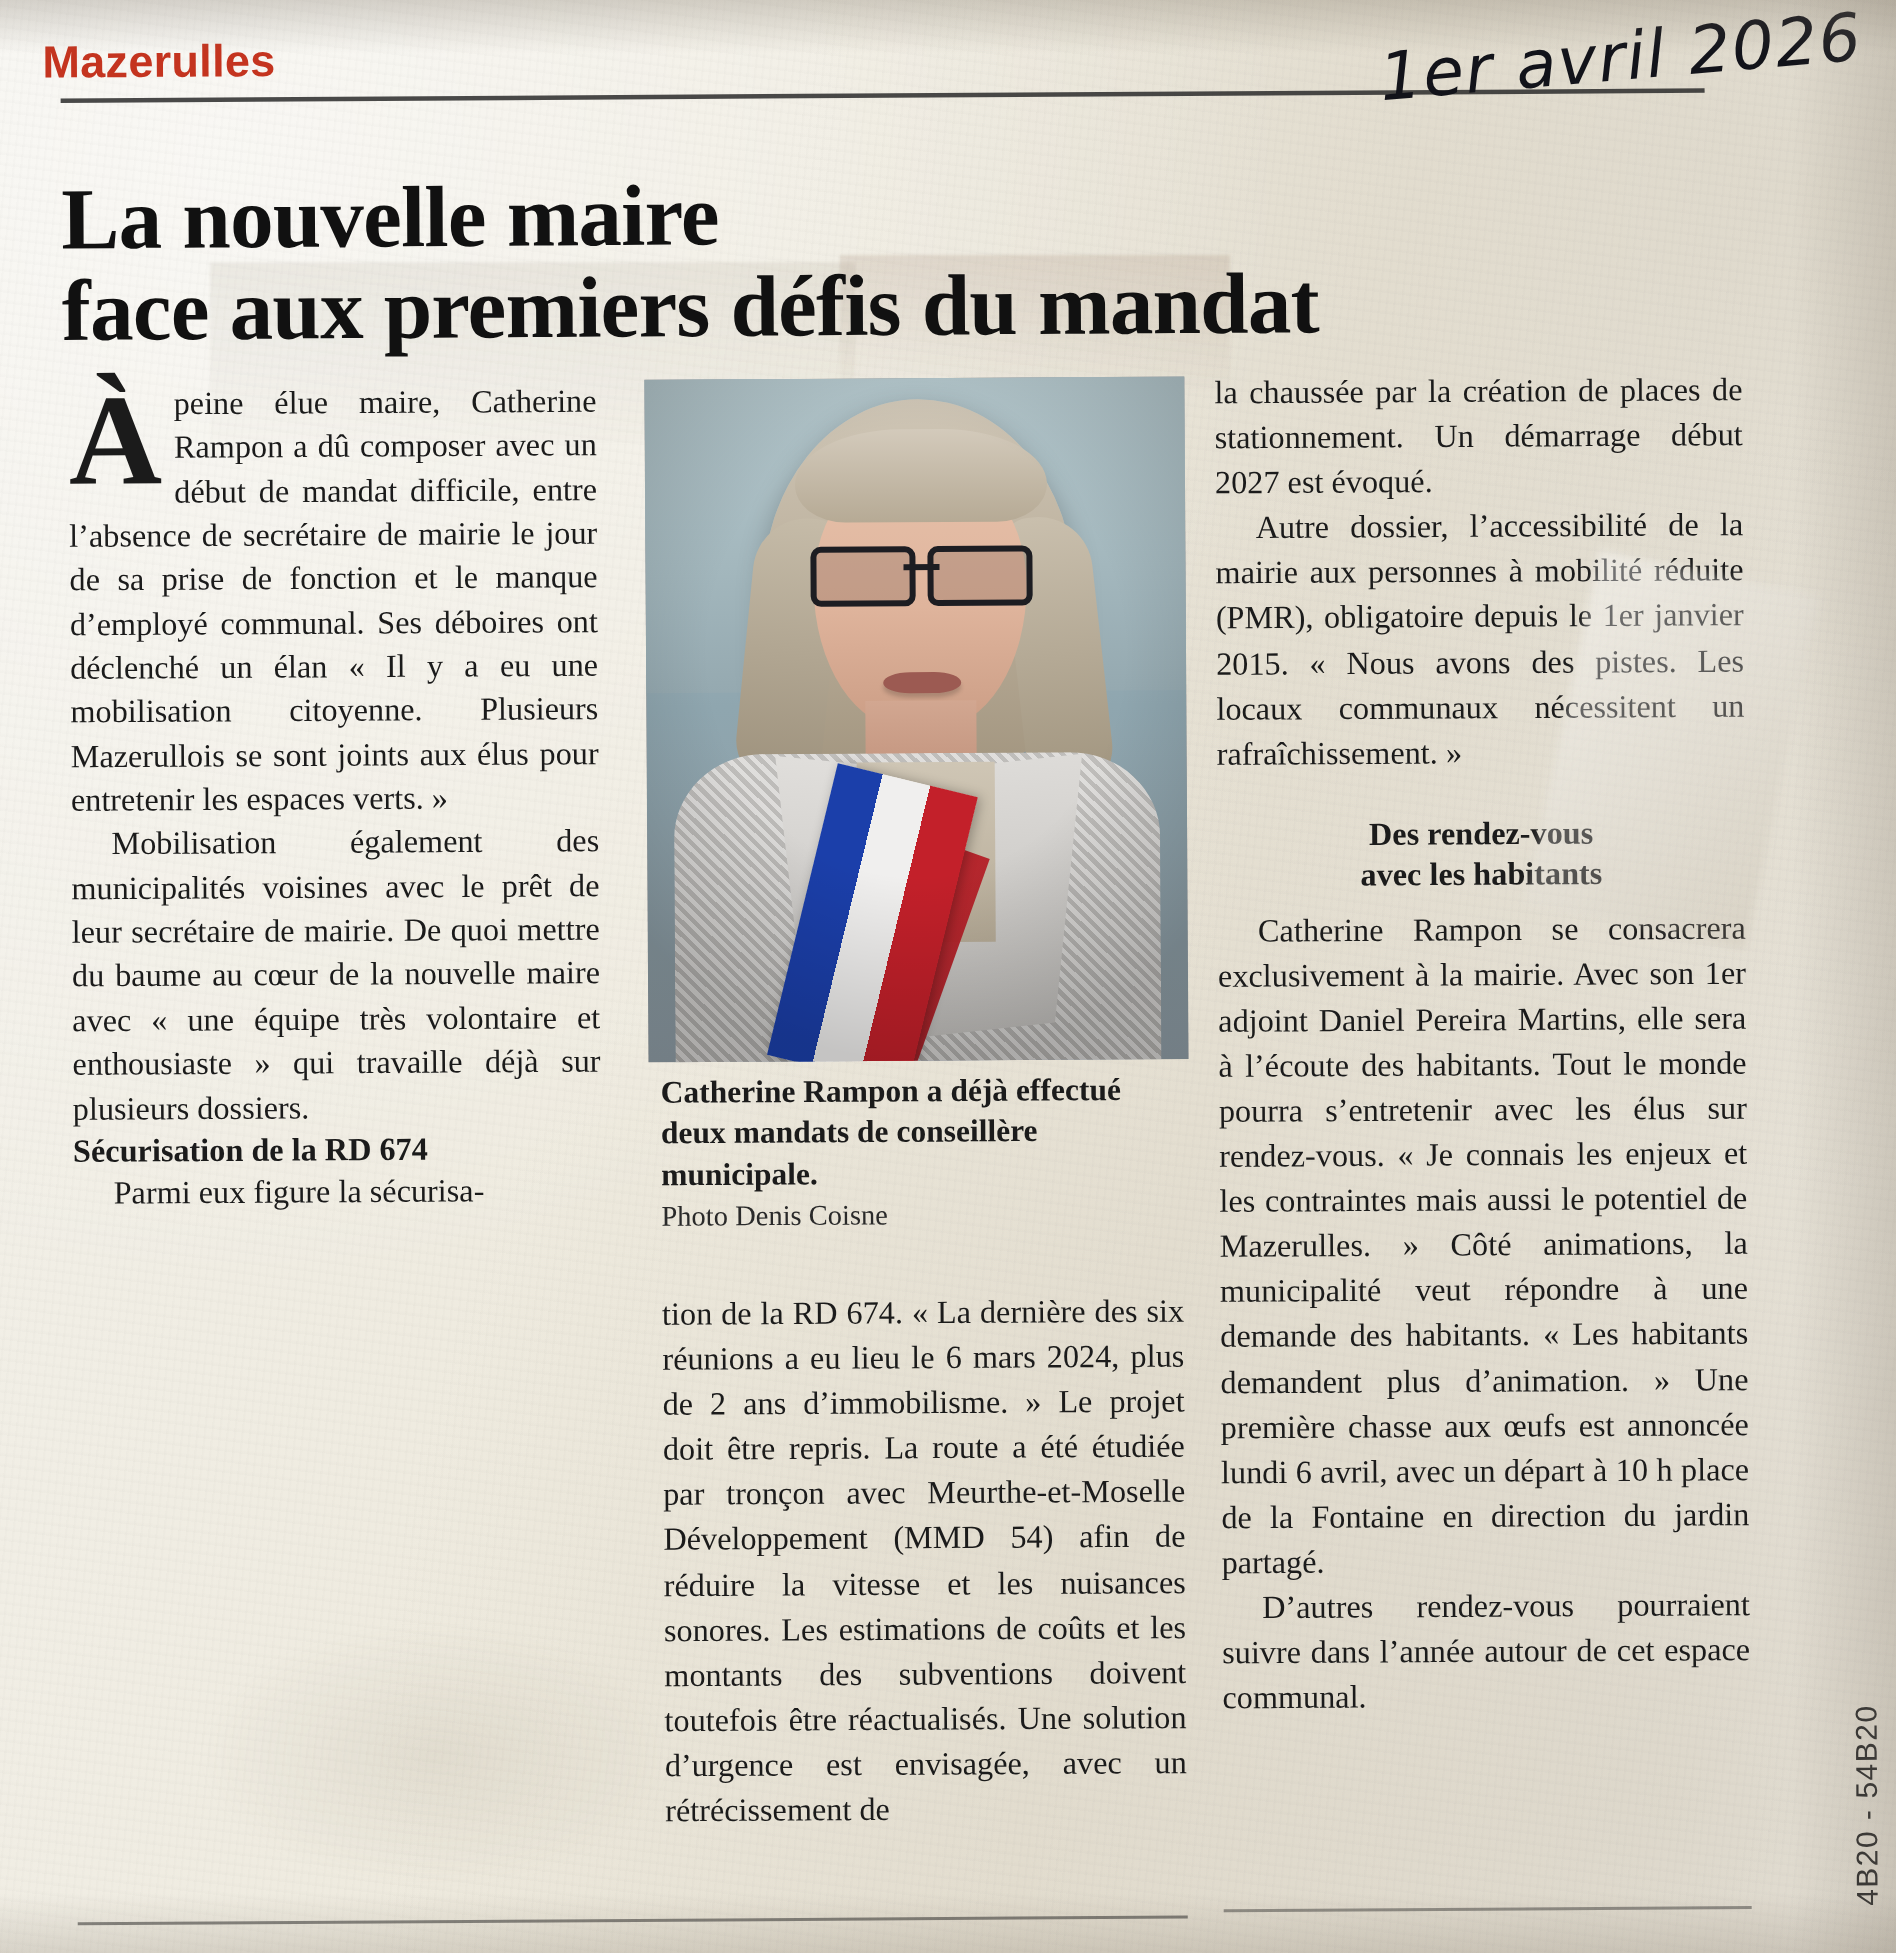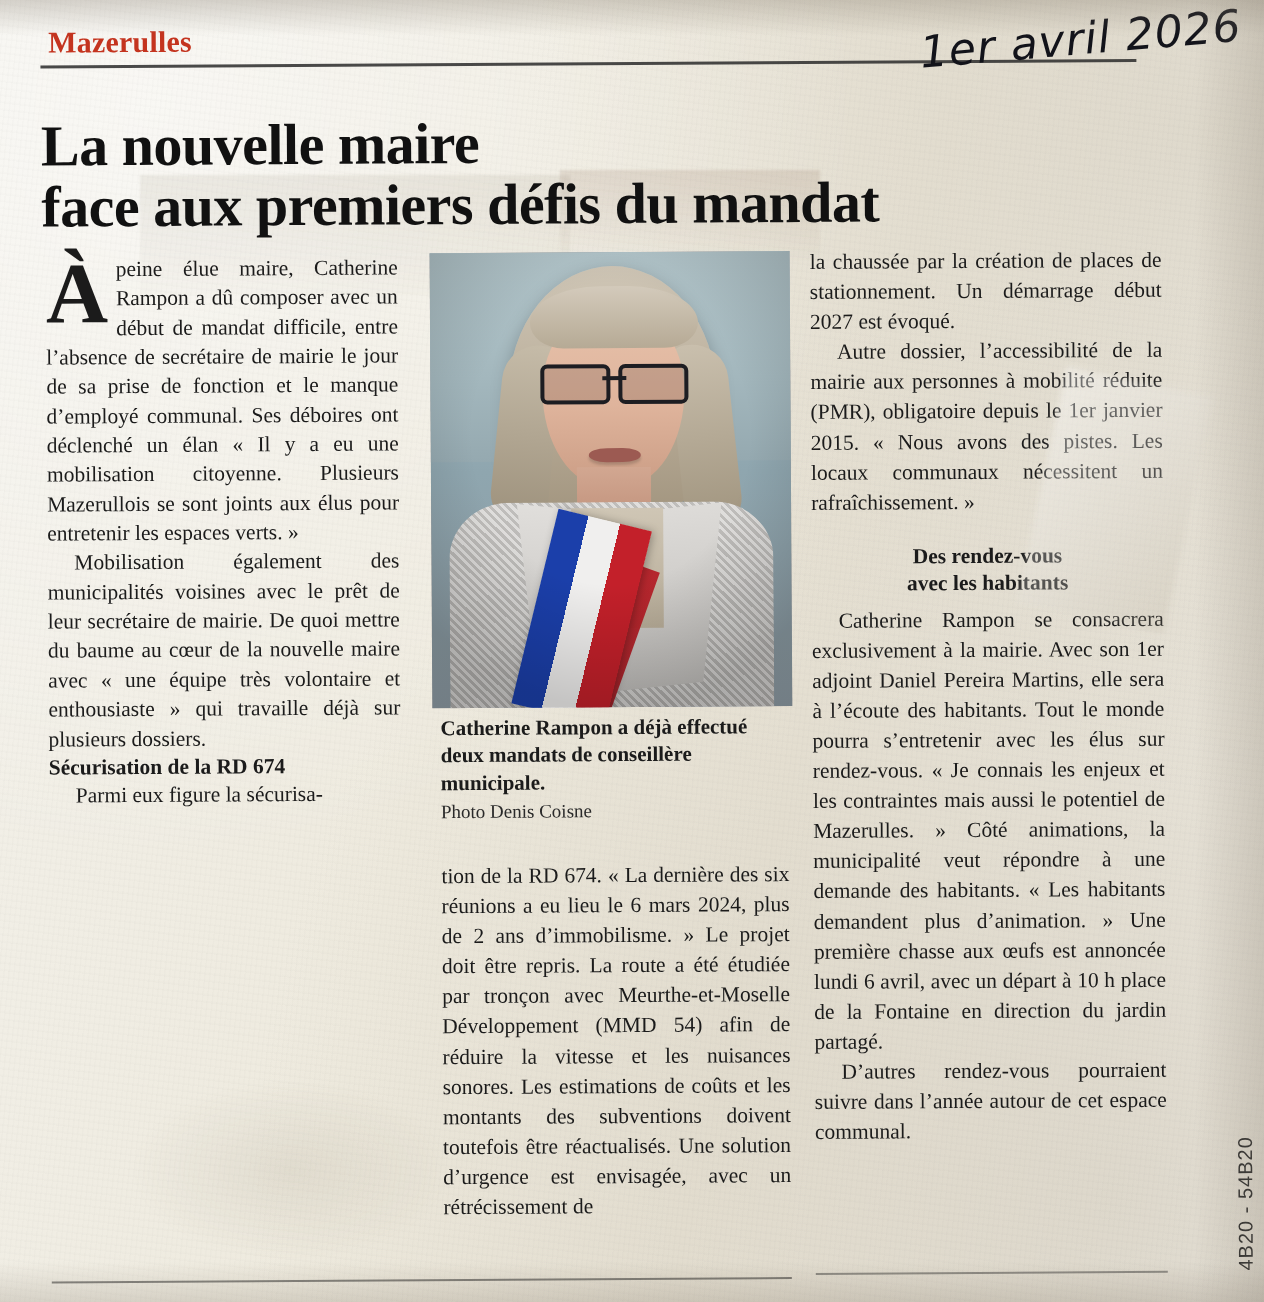--- a/index.html
+++ b/index.html
@@ -53,27 +53,27 @@
   .sheet {
     position: absolute;
     inset: 0;
     transform: rotate(-0.35deg);
     transform-origin: 50% 50%;
   }
 
   
   .kicker {
     position: absolute;
-    left: 52px;
+    left: 32px;
     top: 22px;
     font-size: 30px;
     font-weight: bold;
     color: #c4341f;
     letter-spacing: 0.2px;
-    font-family: Liberation Serif, serif;
+    font-family: Liberation Sans, sans-serif;
   }
   .rule-top {
     position: absolute;
     left: 44px;
     top: 62px;
     width: 1096px;
     height: 3px;
     background: #2a2a2a;
     opacity: 0.85;
   }

